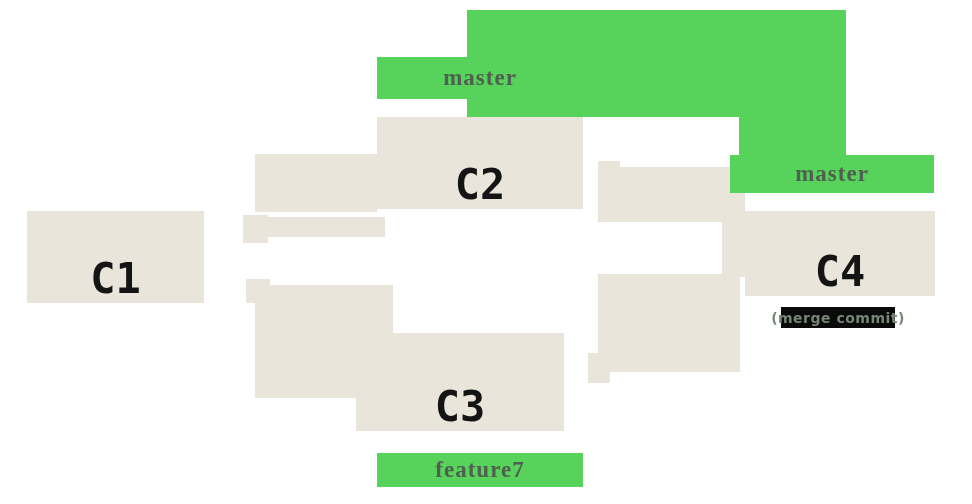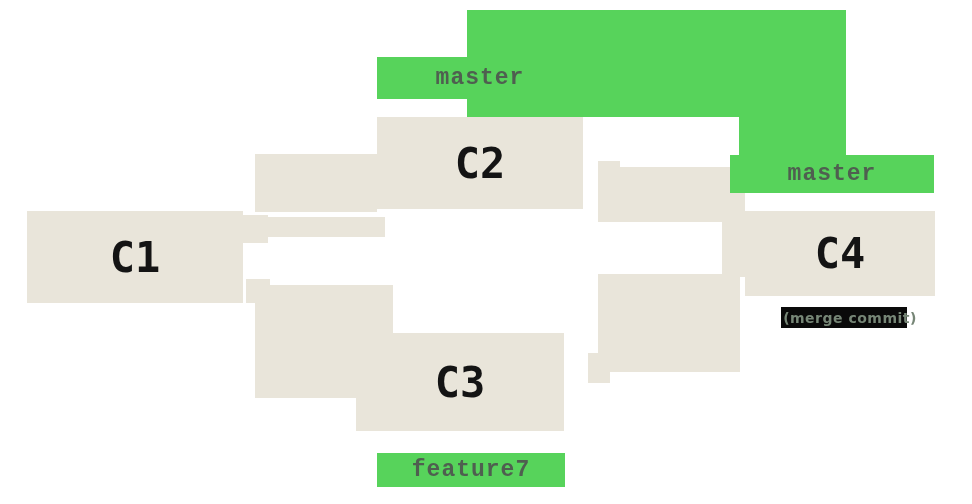--- a/index.html
+++ b/index.html
@@ -12,39 +12,39 @@
     position: relative;
     width: 972px;
     height: 504px;
     background: #ffffff;
     overflow: hidden;
   }
   .abs { position: absolute; }
   .commit-box {
     background: #e9e5da;
     display: flex;
-    align-items: center;
+    align-items: flex-end;
     justify-content: center;
     font-family: "DejaVu Sans Mono", monospace;
     font-weight: 700;
     font-size: 42px;
     color: #141414;
   }
   .edge-part {
     background: #e9e5da;
   }
   .green-block {
     background: #57d35b;
   }
   .branch-label {
     background: #57d35b;
     display: flex;
     align-items: center;
     justify-content: center;
-    font-family: Liberation Mono, monospace;
+    font-family: Liberation Serif, serif;
     font-weight: 600;
     font-size: 23px;
     letter-spacing: 1px;
     color: #4f5f50;
   }
   .merge-note {
     background: #0a0a0a;
     display: flex;
     align-items: center;
     justify-content: center;
@@ -69,21 +69,21 @@
   <div class="abs edge-part" style="left:255px; top:285px; width:138px; height:113px;"></div>
 
   <div class="abs edge-part" style="left:598px; top:161px; width:22px; height:26px;"></div>
   <div class="abs edge-part" style="left:598px; top:167px; width:129px; height:55px;"></div>
   <div class="abs edge-part" style="left:722px; top:167px; width:23px; height:110px;"></div>
 
   <div class="abs edge-part" style="left:588px; top:353px; width:22px; height:30px;"></div>
   <div class="abs edge-part" style="left:598px; top:274px; width:142px; height:98px;"></div>
   <div class="abs edge-part" style="left:727px; top:250px; width:30px; height:18px;"></div>
 
-  <div class="abs commit-box" style="left:27px; top:211px; width:216px; height:92px;">
+  <div class="abs commit-box" style="left:27px; top:211px; width:177px; height:92px;">
     <span>C1</span>
   </div>
   <div class="abs commit-box" style="left:377px; top:117px; width:206px; height:92px;">
     <span>C2</span>
   </div>
   <div class="abs commit-box" style="left:356px; top:333px; width:208px; height:98px;">
     <span>C3</span>
   </div>
   <div class="abs commit-box" style="left:745px; top:211px; width:190px; height:85px;">
     <span>C4</span>
@@ -91,21 +91,21 @@
 
   <div class="abs green-block" style="left:467px; top:10px; width:379px; height:107px;"></div>
   <div class="abs green-block" style="left:739px; top:117px; width:107px; height:38px;"></div>
 
   <div class="abs branch-label" style="left:377px; top:57px; width:206px; height:42px;">
     <span>master</span>
   </div>
   <div class="abs branch-label" style="left:730px; top:155px; width:204px; height:38px;">
     <span>master</span>
   </div>
-  <div class="abs branch-label" style="left:377px; top:453px; width:188px; height:34px;">
+  <div class="abs branch-label" style="left:377px; top:453px; width:206px; height:34px;">
     <span>feature7</span>
   </div>
 
-  <div class="abs merge-note" style="left:781px; top:307px; width:114px; height:21px;padding-left:12px;">
+  <div class="abs merge-note" style="left:781px; top:307px; width:114px; height:21px;">
     <span>(merge commit)</span>
   </div>
 
 </div>
 
 </body></html>

